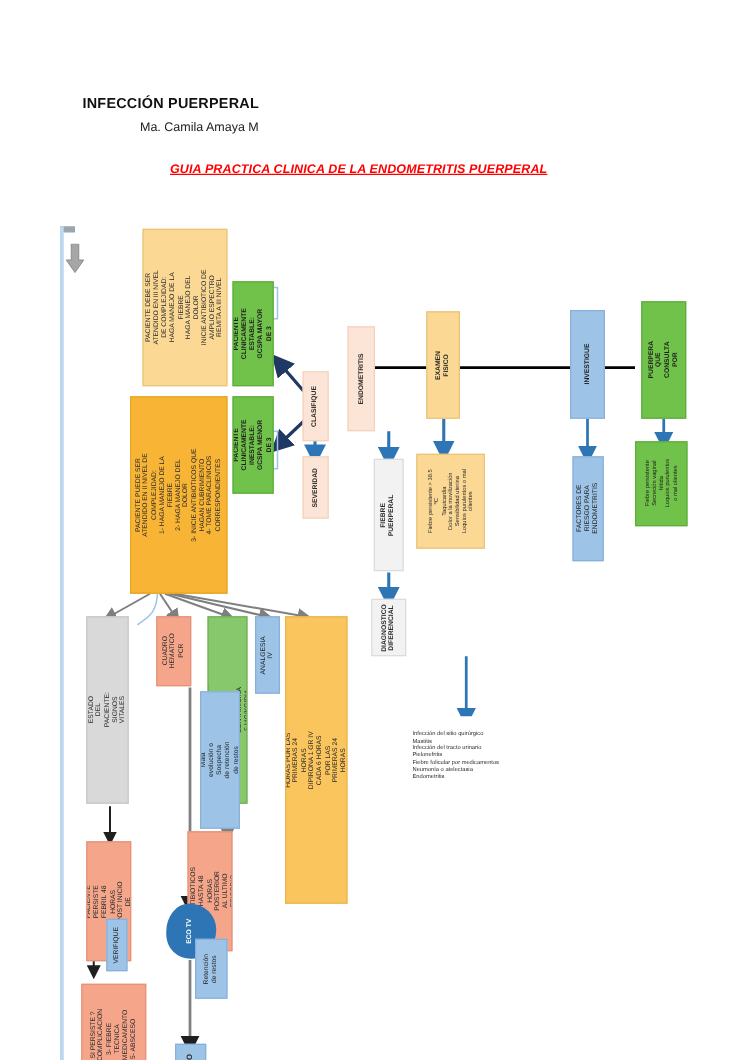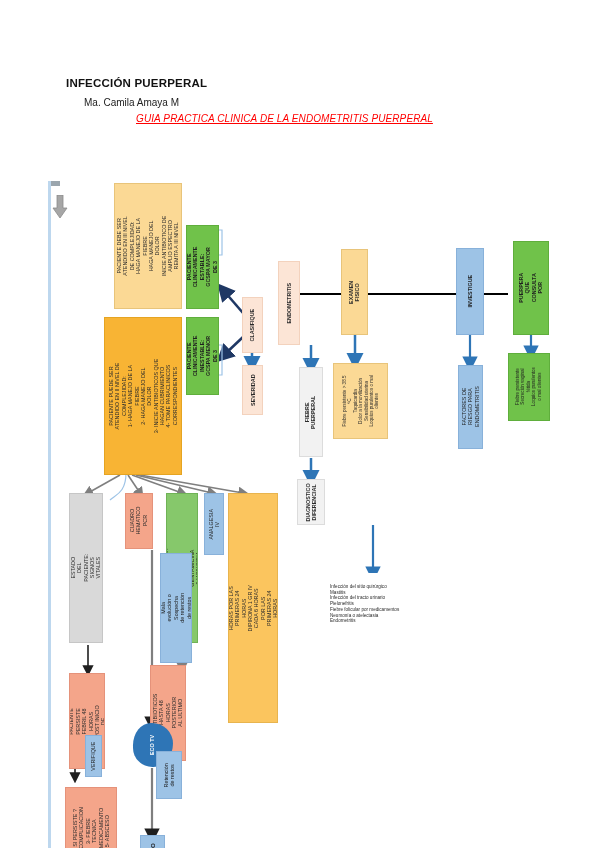--- a/index.html
+++ b/index.html
@@ -11,26 +11,26 @@
     overflow:hidden;
   }
   #page{position:absolute;left:0;top:0;width:600px;height:848px;margin-top:45px;}
 
   
   .doc-title{
     position:absolute;left:66px;top:32px;
     font-size:11.5px;font-weight:bold;color:#111;letter-spacing:.2px;
   }
   .doc-author{
-    position:absolute;left:48px;top:52px;
+    position:absolute;left:76px;top:52px;
     font-size:10px;color:#222;padding-left:36px;
   }
   .guide-title{
-    position:absolute;left:136px;top:68px;
-    font-size:10px;font-weight:normal;font-style:italic;
+    position:absolute;left:136px;top:85px;
+    font-size:10px;font-weight:bold;font-style:italic;
     color:#ff0000;text-decoration:underline;letter-spacing:.1px;
     white-space:nowrap;
   }
 
   
   .left-rule{
     position:absolute;left:48px;top:136px;width:3px;height:700px;
     background:#bdd7ee;
   }
   .rule-cap{

